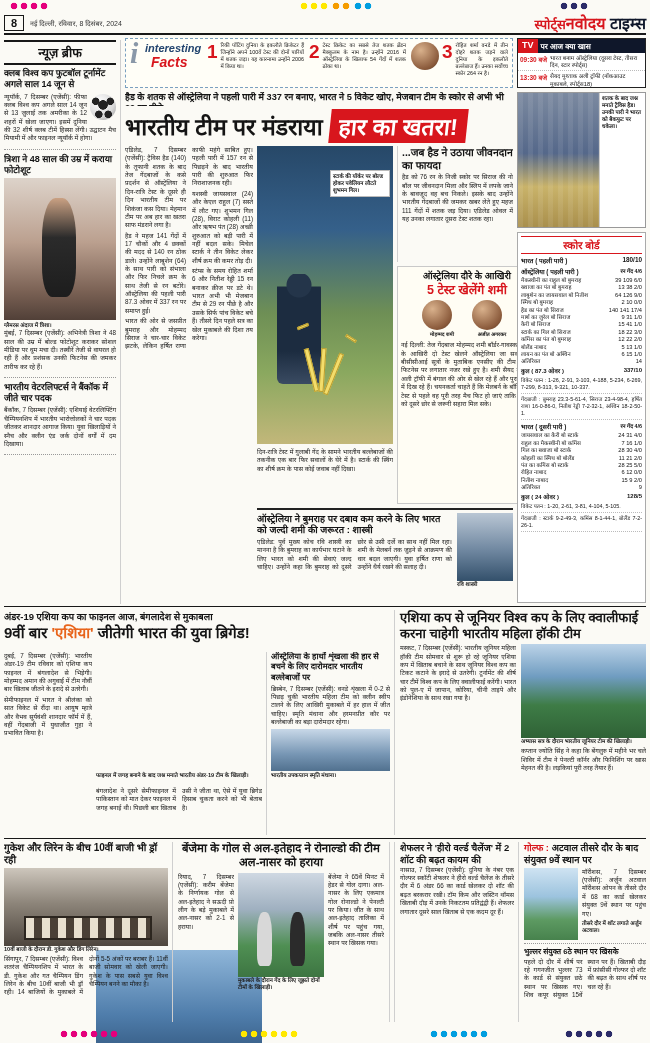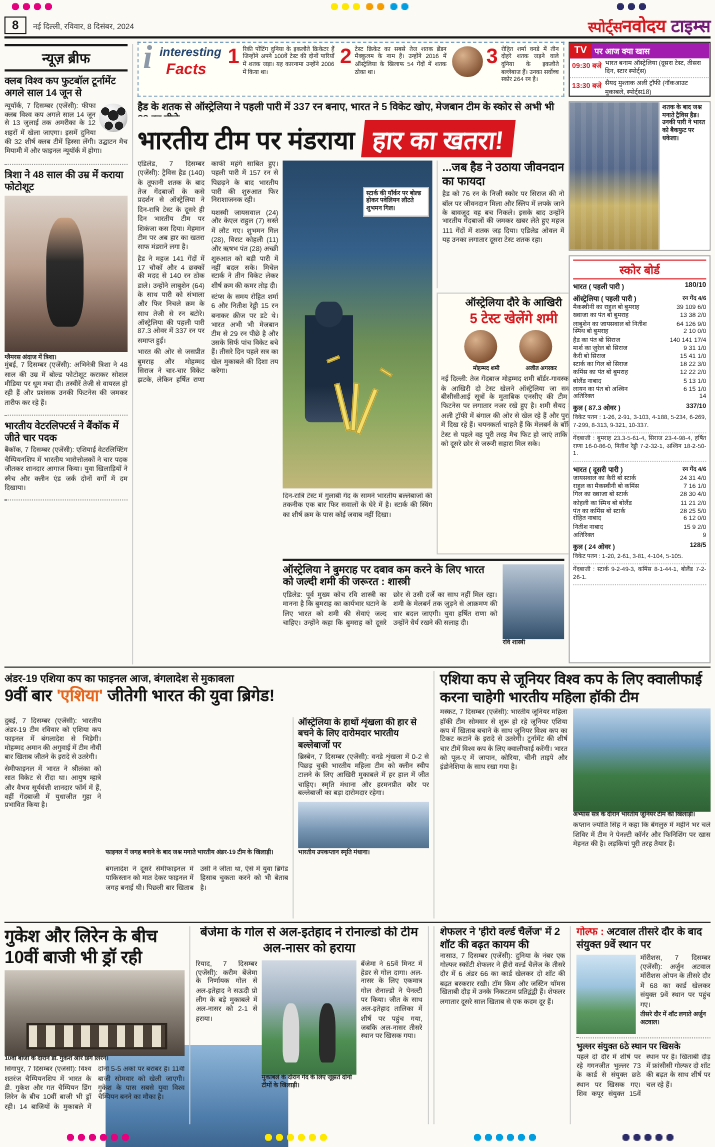--- a/index.html
+++ b/index.html
@@ -18,21 +18,21 @@
   .dr-k{background-image:radial-gradient(circle at 4px 4px,#2b2b68 3px,transparent 3.6px)}
   .dr-o{background-image:radial-gradient(circle at 4px 4px,#f59c00 3px,transparent 3.6px)}
   
   .masthead{left:4px;top:13px;width:642px;height:22px;display:flex;align-items:center;border-bottom:2px solid #181818}
   .pagenum{width:20px;height:16px;border:1.5px solid #181818;font-size:11px;font-weight:bold;display:flex;align-items:center;justify-content:center}
   .dateline{font-size:7px;margin-left:6px;color:#333}
   .mh-right{margin-left:auto;display:flex;align-items:baseline;}
   .section-lbl{font-size:13px;font-weight:900;color:#d8161d}
   .brand{font-size:16px;font-weight:900}
   .brand .b1{color:#d8161d}
-  .brand .b2{color:#701a75}
+  .brand .b2{color:#0f172a}
   
   .news-brief{left:4px;top:40px;width:117px;height:564px;border-right:1px solid #cfcfcf;padding-right:4px;overflow:hidden}
   .nb-title{text-align:center;font-size:12.5px;font-weight:900;border-top:2px solid #181818;border-bottom:2px solid #181818;padding:2px 0;margin-bottom:3px}
   .nb-story{border-bottom:1px dotted #999;padding-bottom:4px;margin-bottom:4px}
   .nb-story h4{font-size:9px;font-weight:900;line-height:1.25;margin-bottom:2px}
   .ball-icon{float:right;width:26px;height:26px;margin:1px 0 1px 3px;border-radius:50%;
     background:radial-gradient(circle at 50% 42%,#222 0 4.5px,transparent 5px),
                radial-gradient(circle at 22% 28%,#222 0 3.5px,transparent 4px),
                radial-gradient(circle at 78% 28%,#222 0 3.5px,transparent 4px),
                radial-gradient(circle at 34% 78%,#222 0 3.5px,transparent 4px),
@@ -45,21 +45,21 @@
   .facts-logo{width:72px;position:relative;flex:none}
   .fl-i{font-family:"Liberation Serif","DejaVu Serif",serif;font-style:italic;font-size:30px;font-weight:bold;color:#8a98a8;position:absolute;left:0;top:-6px}
   .fl-w1{display:block;margin-left:15px;font-size:11px;font-style:italic;font-weight:bold;color:#23456f}
   .fl-w2{display:block;margin-left:21px;font-size:14px;font-weight:900;font-style:italic;color:#d8161d}
   .fact{flex:1;display:flex;gap:3px;align-items:flex-start}
   .fact-num{font-size:19px;font-weight:900;color:#d8161d;line-height:1}
   .fact p{font-size:5.4px;line-height:1.3;text-align:justify}
   .fact-avatar{flex:none;width:28px;height:28px;border-radius:50%;background:radial-gradient(circle at 35% 30%,#d9b18c,#8a5a3b 70%,#51331f)}
   
   .tv{left:517px;top:38px;width:129px;height:50px;border:1px solid #222;background:#fff;overflow:hidden}
-  .tv-head{display:flex;align-items:stretch;background:#a21caf;color:#fff}
+  .tv-head{display:flex;align-items:stretch;background:#0f172a;color:#fff}
   .tv-badge{background:#d8161d;font-weight:900;font-size:9px;padding:1px 4px}
   .tv-title{font-size:7.5px;font-weight:bold;padding:2px 3px}
   .tv-row{display:flex;gap:3px;padding:2px 2px 1px;border-bottom:1px dotted #bbb}
   .tv-time{color:#d8161d;font-weight:900;font-size:6.5px;white-space:nowrap}
   .tv-text{font-size:5.8px;line-height:1.25}
   
   .lead-kicker{left:125px;top:92px;width:388px;height:14px;font-size:9.2px;font-weight:900;line-height:1.2;overflow:hidden}
   .lead-headline{left:125px;top:107px;width:388px;height:37px;display:flex;align-items:center;gap:7px;overflow:hidden}
   .lh-black{font-size:23px;font-weight:900}
   .lh-red{font-size:23px;font-weight:900;color:#fff;background:#d8161d;padding:1px 9px;transform:skewX(-6deg)}
@@ -123,21 +123,21 @@
   
   .hockey{left:394px;top:610px;width:252px;height:225px;border-left:1px solid #cfcfcf;padding-left:5px}
   .hockey h3{font-size:13px;font-weight:900;line-height:1.2;margin-bottom:3px}
   .hk-body{display:flex;gap:5px}
   .hk-c1{width:116px;flex:none;overflow:hidden;height:176px}
   .hk-right{flex:1}
   .ph-hockey{width:100%;height:94px;background:linear-gradient(180deg,#bcd3e8 0%,#6f9cc0 35%,#3e7c46 65%,#2f6236 100%)}
   .hk-c2{overflow:hidden;height:62px;margin-top:2px}
   
   .chess{left:4px;top:842px;width:164px;height:180px;overflow:hidden}
-  .chess h3{font-size:16px;font-weight:900;line-height:1.2;margin-bottom:2px}
+  .chess h3{font-size:10px;font-weight:900;line-height:1.2;margin-bottom:2px}
   .ph-chess{width:100%;height:78px;background:linear-gradient(180deg,#cdc6bc 0%,#8d857a 45%,#4e463e 100%)}
   .ph-chess::after{content:"";position:absolute;left:12%;bottom:8%;width:76%;height:26%;background:repeating-linear-gradient(90deg,#e8e0cf 0 8px,#4a4036 8px 16px);border:2px solid #2c261f}
   .chess-body{column-count:2;column-gap:6px;margin-top:2px;height:64px;overflow:hidden}
   .football{left:172px;top:842px;width:218px;height:180px;border-left:1px solid #cfcfcf;border-right:1px solid #cfcfcf;padding:0 5px;overflow:hidden}
   .football h3{font-size:11.5px;font-weight:900;line-height:1.2;margin-bottom:3px;text-align:center}
   .fb-row{display:flex;gap:4px}
   .fb-c{width:56px;flex:none;overflow:hidden;height:132px}
   .fb-mid{flex:1}
   .ph-football{width:100%;height:104px;background:linear-gradient(180deg,#cfd8e2 0%,#9fb0c0 35%,#4f8f53 70%,#3d7542 100%)}
   .ph-football::before,.ph-football::after{content:"";position:absolute;bottom:10%;width:18%;height:52%;border-radius:40% 40% 20% 20%}

